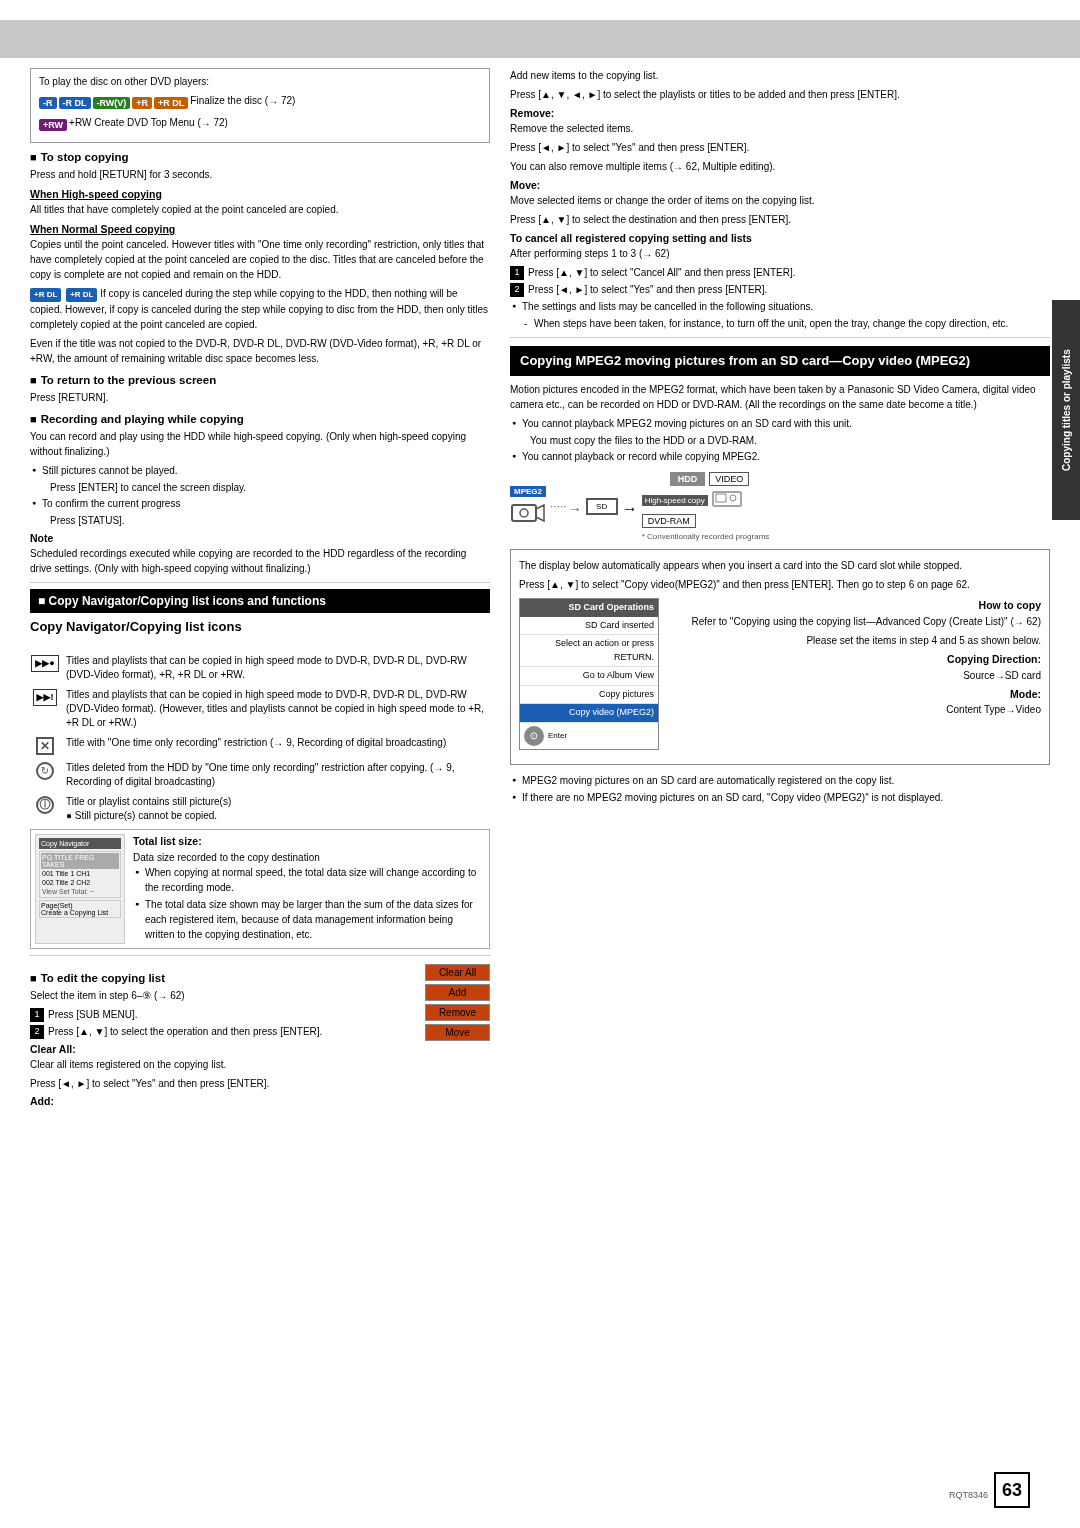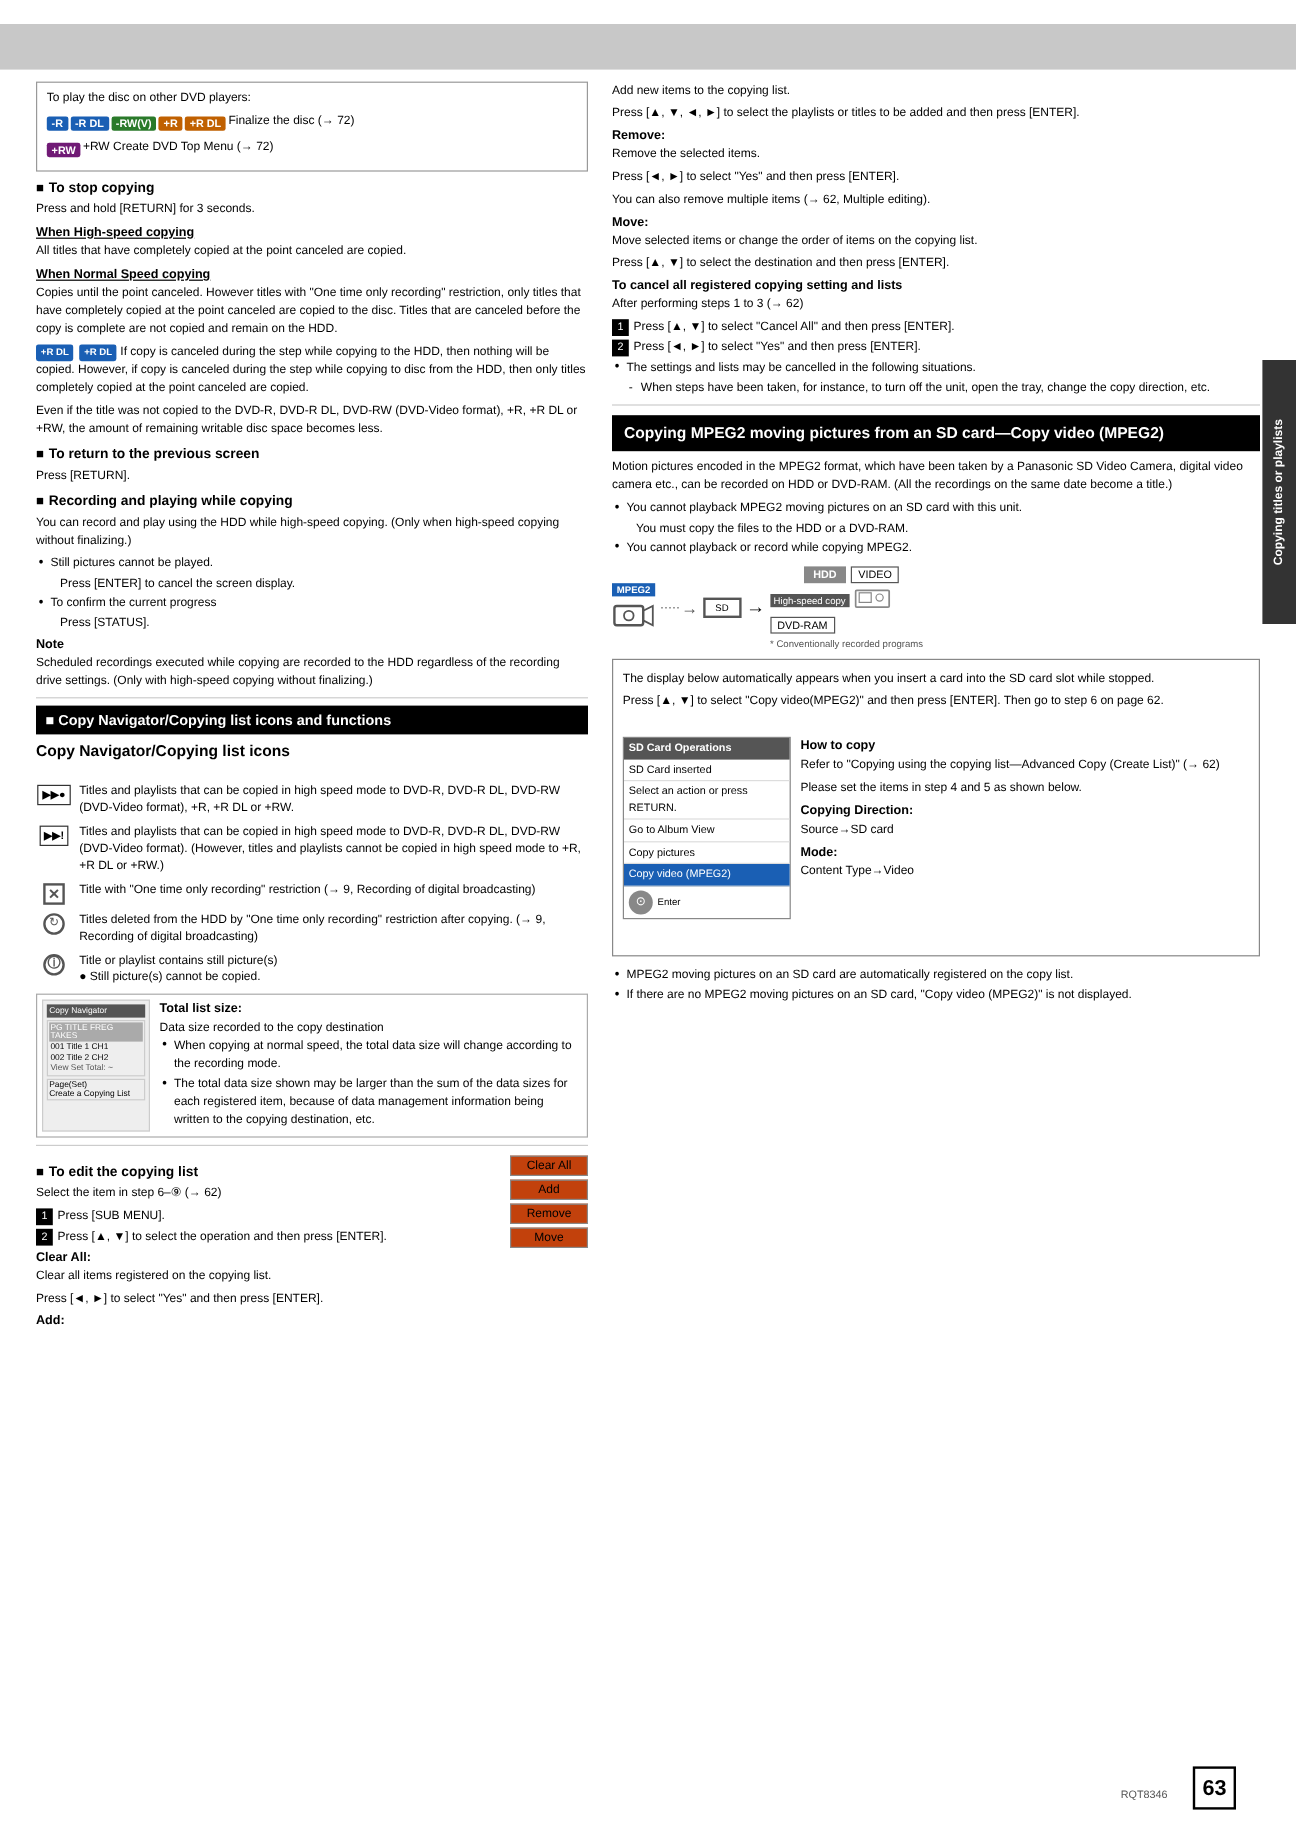--- a/index.html
+++ b/index.html
@@ -271,21 +271,22 @@
       padding: 8px;
       margin: 8px 0;
       font-size: 10px;
       line-height: 1.5;
     }
 
     
     .how-to-copy-panel {
       display: flex;
       gap: 8px;
-      margin: 22px 0;
+      margin: 6px 0;
+      text-align: right;
     }
     .sd-menu-box {
       border: 1px solid #888;
       width: 140px;
       flex-shrink: 0;
       font-size: 9px;
     }
     .sd-menu-header {
       background: #555;
       color: #fff;
@@ -346,21 +347,21 @@
       border: 2px solid #000;
       width: 36px;
       height: 36px;
       display: flex;
       align-items: center;
       justify-content: center;
     }
     .model-number {
       position: absolute;
       bottom: 28px;
-      right: 107px;
+      right: 92px;
       font-size: 9px;
       color: #555;
     }
 
     .horiz-divider {
       border: none;
       border-top: 1px solid #ccc;
       margin: 6px 0;
     }
   </style>

